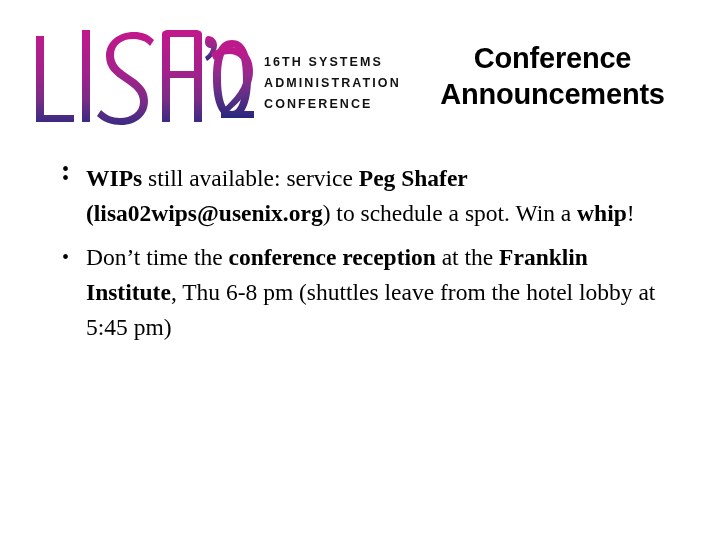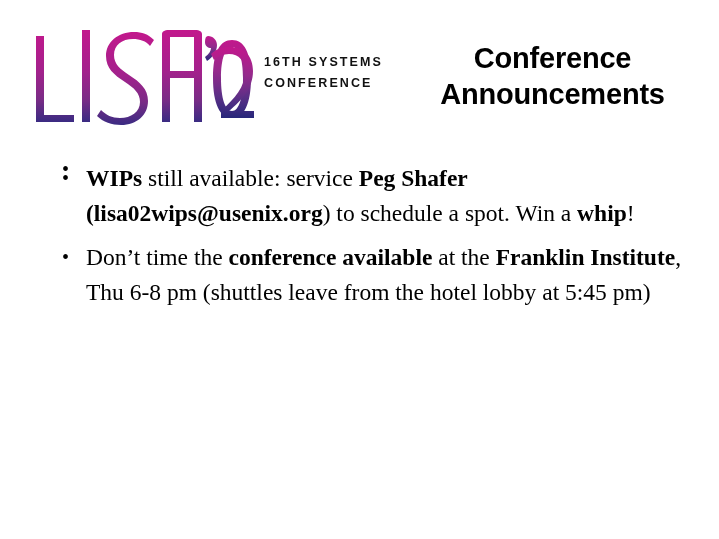--- a/index.html
+++ b/index.html
@@ -164,20 +164,21 @@
 
           <path d="M226,96 L226,89 C240,76 250,65 250,50
                    C250,39 244,32 234,32 C228,32 223,34 219,38 L216,32
                    C221,27 228,25 235,25 C249,25 258,34 258,49
                    C258,66 247,78 234,89 L259,89 L259,96 Z" fill="url(#lisaGrad2)" transform="translate(-35,0)"></path>
         </svg>
       </div>
 
       <div id="logo-subtitle">
         <div>16TH SYSTEMS</div>
+        <div>ADMINISTRATION</div>
         <div>CONFERENCE</div>
       </div>
     </div>
 
     <div id="slide-title">
       <div>Conference</div>
       <div>Announcements</div>
     </div>
 
   </div>
@@ -188,18 +189,18 @@
       <span class="dot">•</span>
     </div>
 
     <div class="bullet">
       <span class="dot">•</span>
       <span class="btext"><b>WIPs</b><span> still available: service </span><b>Peg Shafer</b><span> </span><b>(lisa02wips@usenix.org</b><span>) to schedule a spot. Win a </span><b>whip</b><span>!</span></span>
     </div>
 
     <div class="bullet">
       <span class="dot">•</span>
-      <span class="btext"><span>Don’t time the </span><b>conference available</b><span> at the </span><b>Franklin Institute</b><span>, Thu 6-8 pm (shuttles leave from the hotel lobby at 5:45 pm)</span></span>
+      <span class="btext"><span>Don’t time the </span><b>conference reception</b><span> at the </span><b>Franklin Institute</b><span>, Thu 6-8 pm (shuttles leave from the hotel lobby at 5:45 pm)</span></span>
     </div>
 
   </div>
 
 </div>
 
 </body></html>

